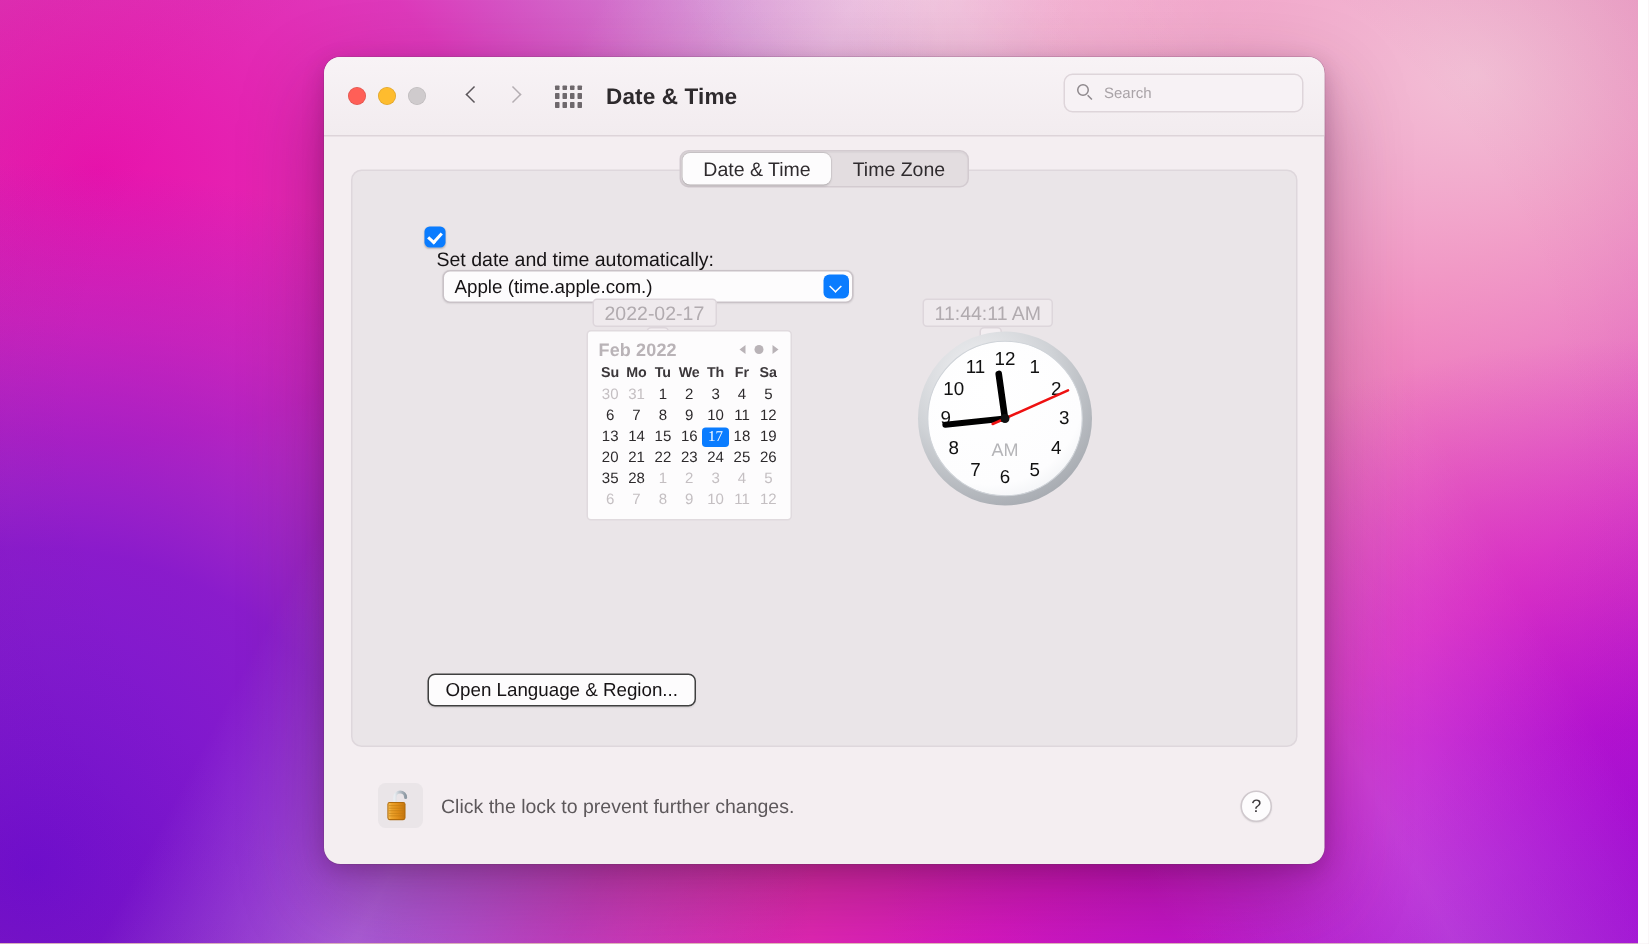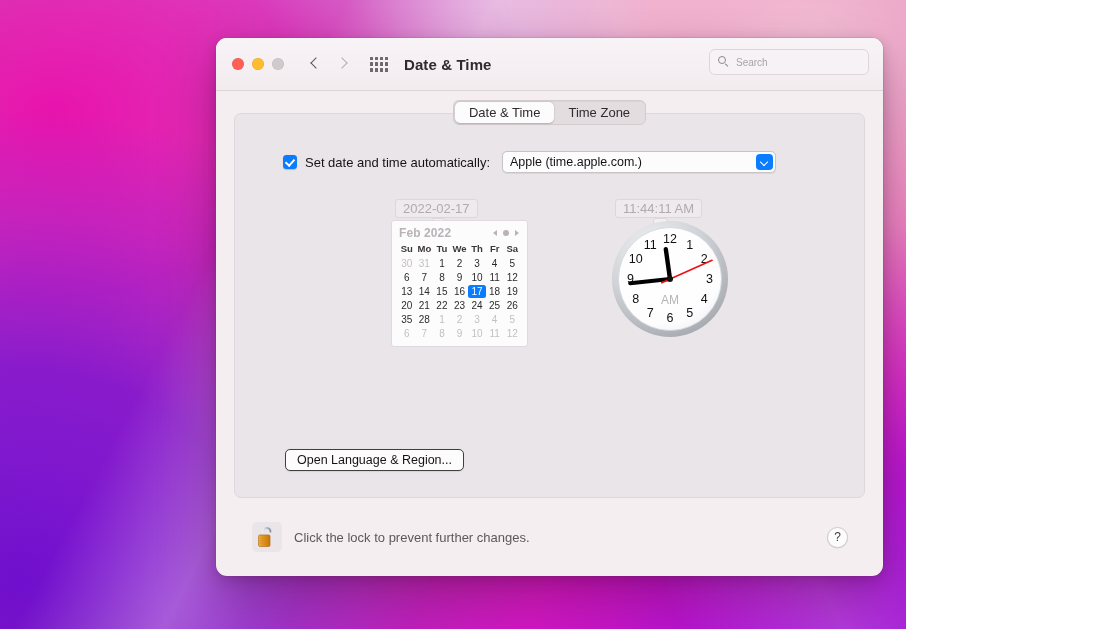--- a/index.html
+++ b/index.html
@@ -5,21 +5,21 @@
 <style>
   html, body {
     margin: 0; padding: 0;
     width: 1099px; height: 629px;
     overflow: hidden;
     font-family: "Liberation Sans", sans-serif;
     -webkit-font-smoothing: antialiased;
   }
   #desktop {
     position: relative;
-    width: 906px; height: 629px;
+    width: 1092px; height: 629px;
     overflow: hidden;
     background: #a16207;
   }
   
   .wp {
     position: absolute;
     inset: 0;
   }
   .wp-base {
     background: linear-gradient(145deg,
@@ -226,21 +226,22 @@
     border: 1px solid #ded7dc;
     border-radius: 7px;
     position: relative;
     box-sizing: border-box;
   }
   
   #autorow {
     position: absolute;
     left: 48px; top: 37px;
     display: flex;
-    align-items: center;
+    align-items: flex-start;
+    flex-direction: column;
   }
   .cbox {
     width: 14px; height: 14px;
     background: #0a7cff;
     border-radius: 3.5px;
     position: relative;
     flex: 0 0 14px;
     box-shadow: 0 0.5px 1px rgba(0,0,0,0.18);
   }
   .cbox::after {
@@ -378,20 +379,21 @@
     text-align: center;
     height: 13px;
     line-height: 13px;
     border-radius: 2.5px;
   }
   .cal-grid .day.muted { color: #c4bfc2; }
   .cal-grid .day.sel {
     background: #0a7cff;
     color: #fff;
     font-weight: normal;
+    font-family: Liberation Serif, serif;
   }
 
   
   #clock {
     position: absolute;
     left: 374px; top: 104px;
     width: 122px; height: 122px;
   }
   #clock svg { display: block; }
 

